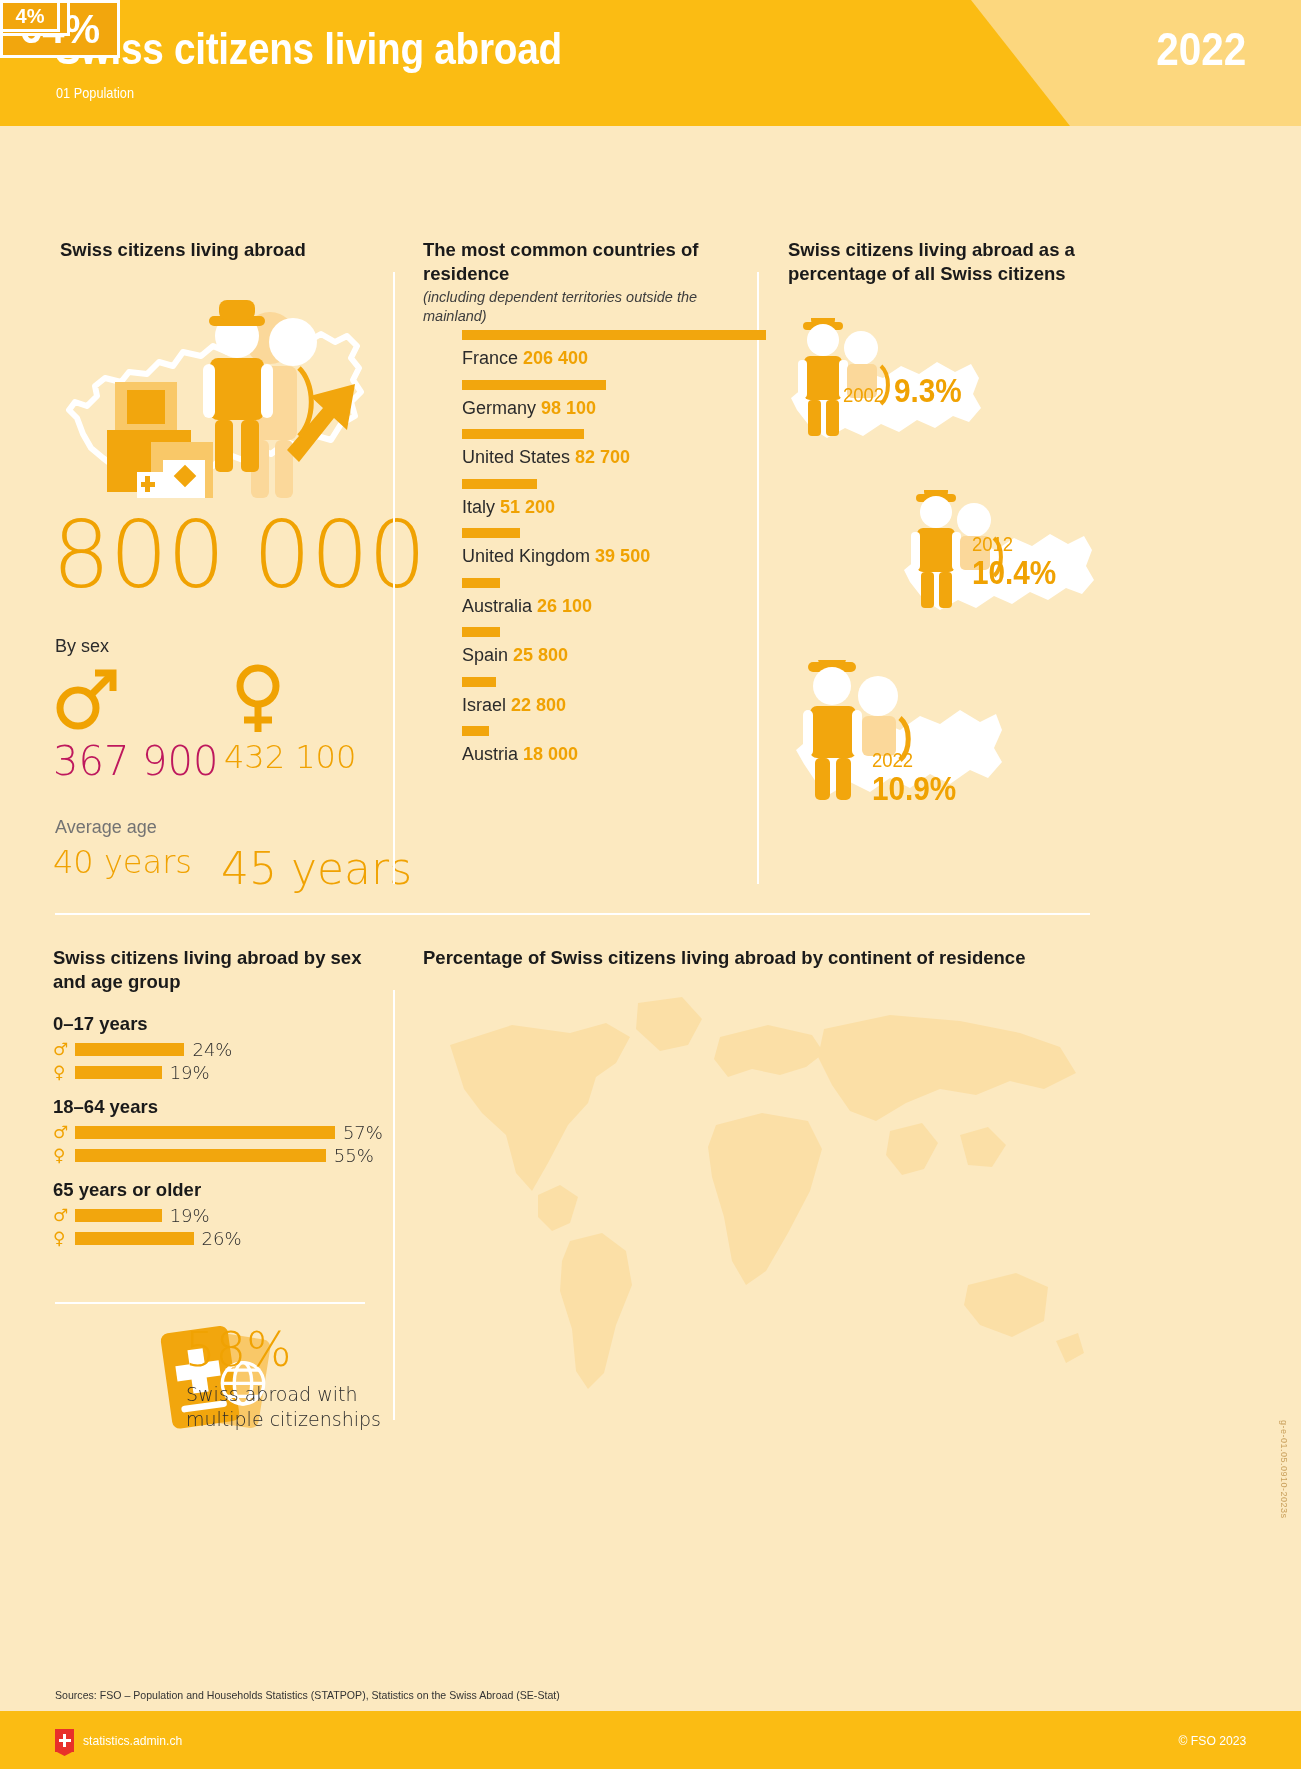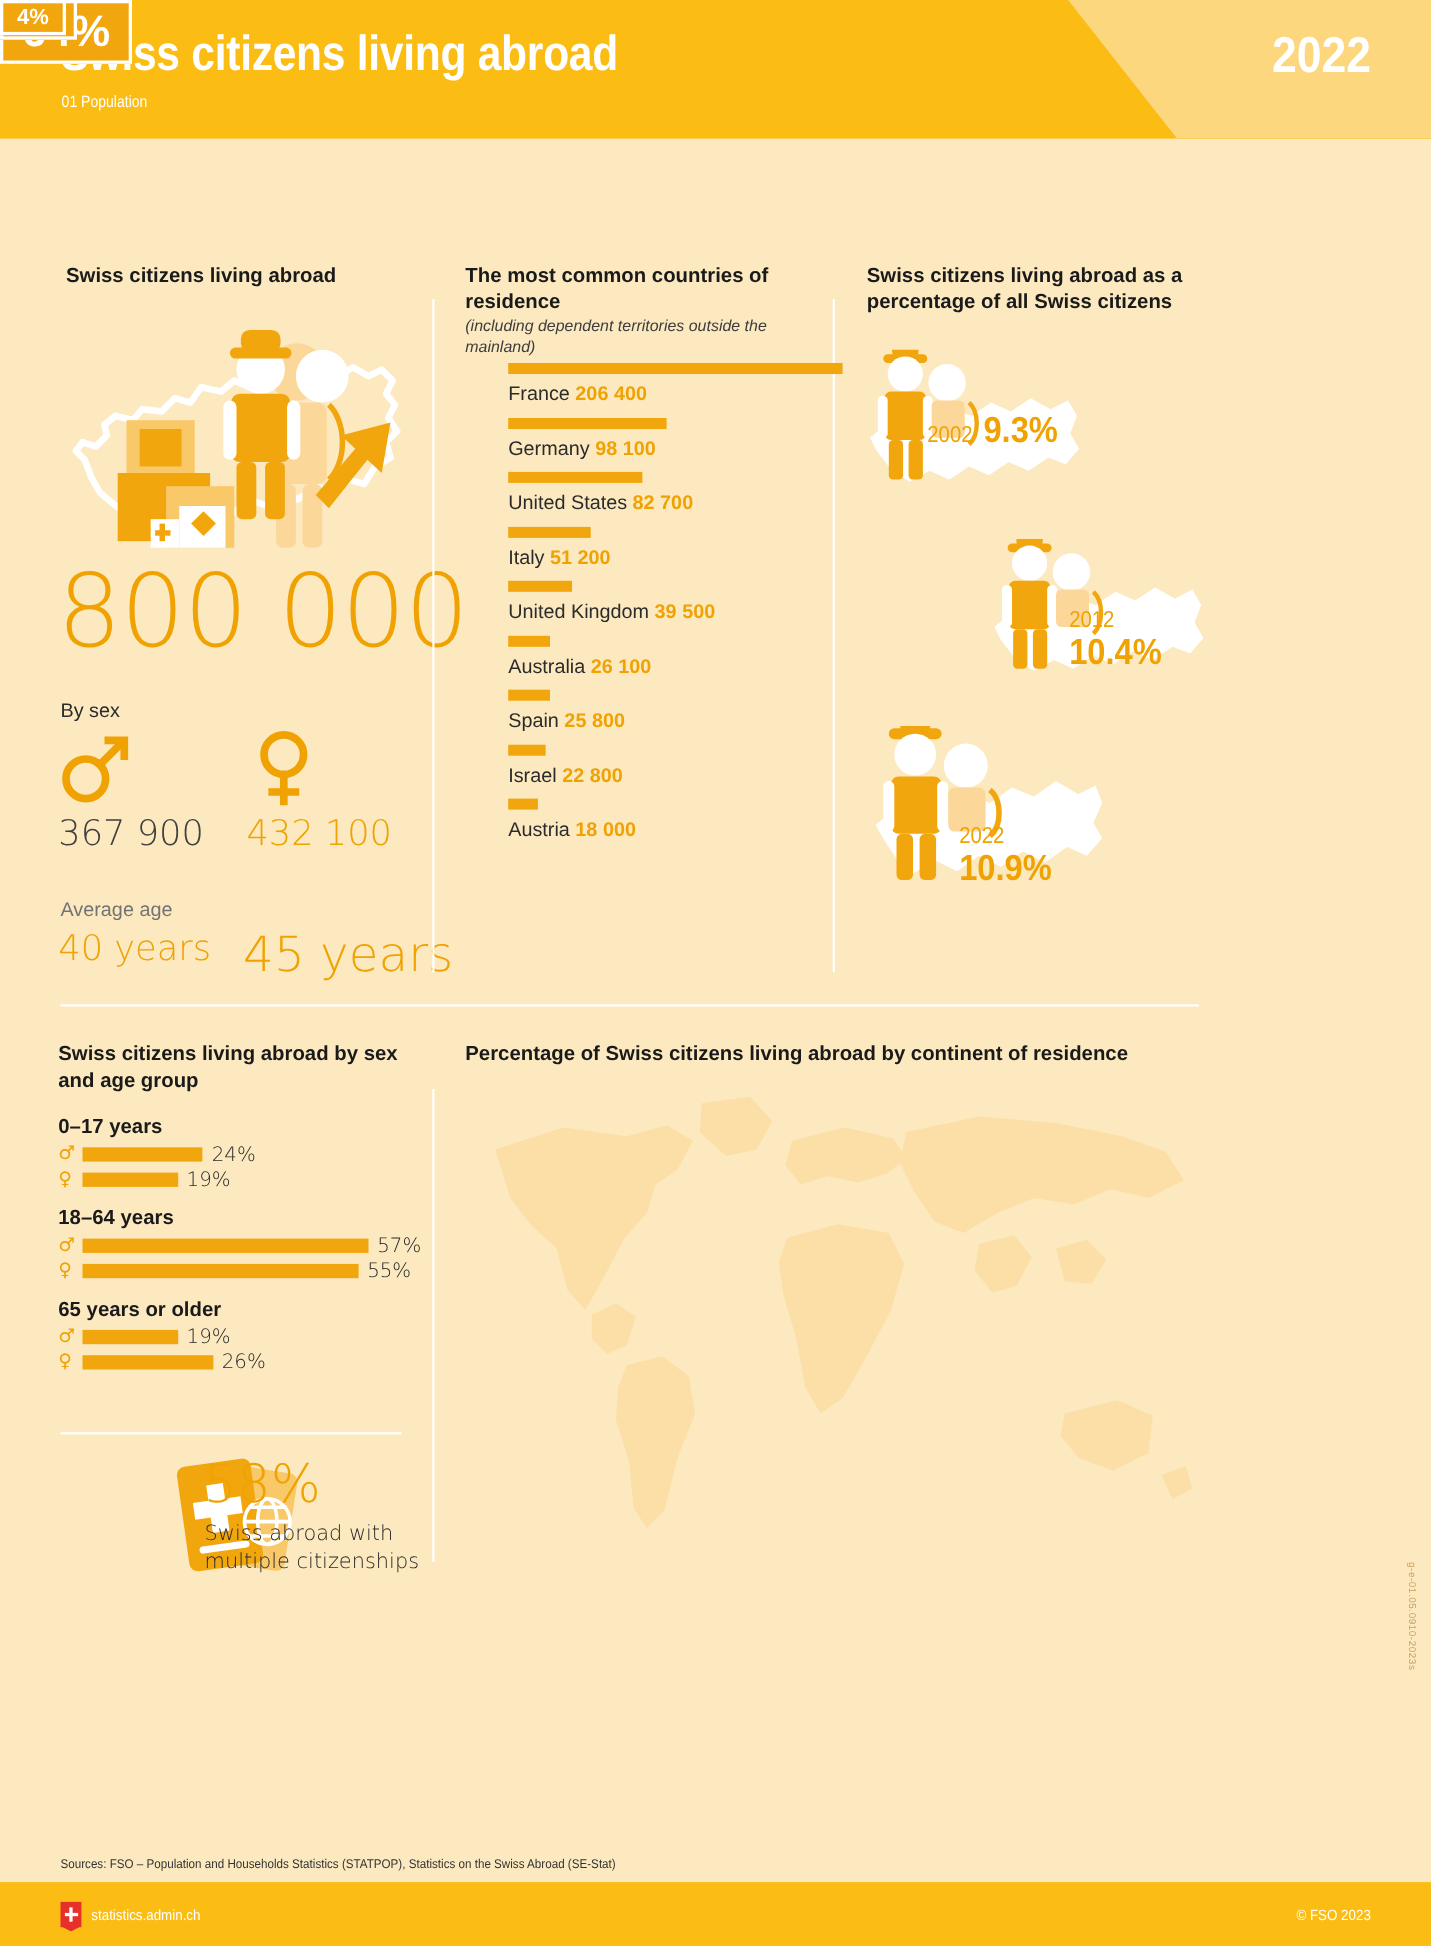--- a/index.html
+++ b/index.html
@@ -56,21 +56,21 @@
   #col1-title { position:absolute; left:60px; top:238px; width:330px; }
   #hero-illustration { position:absolute; left:55px; top:290px; width:330px; height:230px; }
   #big-number {
     position:absolute; left:52px; top:510px;
     font-size:92px; color:#f0a202; font-weight:300;
     letter-spacing:-1px; line-height:1;
     font-family:"DejaVu Sans", sans-serif;
   }
   #bysex-label { position:absolute; left:55px; top:636px; font-size:18px; color:#2b2b2b; }
   .sexsym { position:absolute; }
-  #male-num { position:absolute; left:53px; top:738px; font-size:32px; color:#404040; font-weight:300; font-family:"DejaVu Sans",sans-serif; }
+  #male-num { position:absolute; left:53px; top:738px; font-size:40px; color:#be185d; font-weight:300; font-family:"DejaVu Sans",sans-serif; }
   #female-num { position:absolute; left:224px; top:738px; font-size:32px; color:#f0a202; font-weight:300; font-family:"DejaVu Sans",sans-serif; }
   #avgage-label { position:absolute; left:55px; top:817px; font-size:18px; color:#737373; }
   #male-age { position:absolute; left:53px; top:843px; font-size:32px; color:#f0a202; font-weight:300; font-family:"DejaVu Sans",sans-serif; }
   #female-age { position:absolute; left:221px; top:843px; font-size:44px; color:#f0a202; font-weight:300; font-family:"DejaVu Sans",sans-serif; }
 
   
   #col2-title { position:absolute; left:423px; top:238px; width:300px; }
   #col2-sub {
     position:absolute; left:423px; top:288px; width:290px;
     font-size:14.5px; color:#3d3d3d; line-height:1.3;font-style:italic;
@@ -307,21 +307,21 @@
       <rect x="19" y="38" width="38" height="44" rx="6" fill="#f2a60d"></rect>
       <rect x="13" y="42" width="9" height="38" rx="4" fill="#ffffff"></rect>
       <rect x="54" y="42" width="9" height="38" rx="4" fill="#ffffff"></rect>
       <rect x="23" y="82" width="13" height="36" rx="4" fill="#f2a60d"></rect>
       <rect x="41" y="82" width="13" height="36" rx="4" fill="#f2a60d"></rect>
     </g>
     <circle cx="76" cy="30" r="17" fill="#ffffff"></circle>
     <rect x="62" y="46" width="30" height="34" rx="5" fill="#fbd89a"></rect>
     <path d="M96,48 a14,22 0 0 1 0,38" fill="none" stroke="#f2a60d" stroke-width="4"></path>
   </svg>
-  <div style="position:absolute; left:74px; top:62px;">
+  <div style="position:absolute; left:74px; top:42px;">
     <div class="map-year">2012</div>
     <div class="map-pct">10.4%</div>
   </div>
 </div>
 
 <div class="map-block" style="left:790px; top:660px; width:215px; height:160px;">
   <svg width="215" height="160" viewBox="0 0 215 160">
     <path d="M14,104 L6,90 L20,78 L38,86 L54,70 L72,78 L90,62 L110,70 L130,56 L150,64 L170,50 L190,62 L206,54 L212,70 L204,88 L212,102 L198,118 L180,110 L160,124 L140,114 L120,128 L100,118 L80,132 L60,122 L40,134 L26,122 Z" fill="#ffffff"></path>
     <g>
       <rect x="18" y="2" width="48" height="10" rx="5" fill="#f2a60d"></rect>

